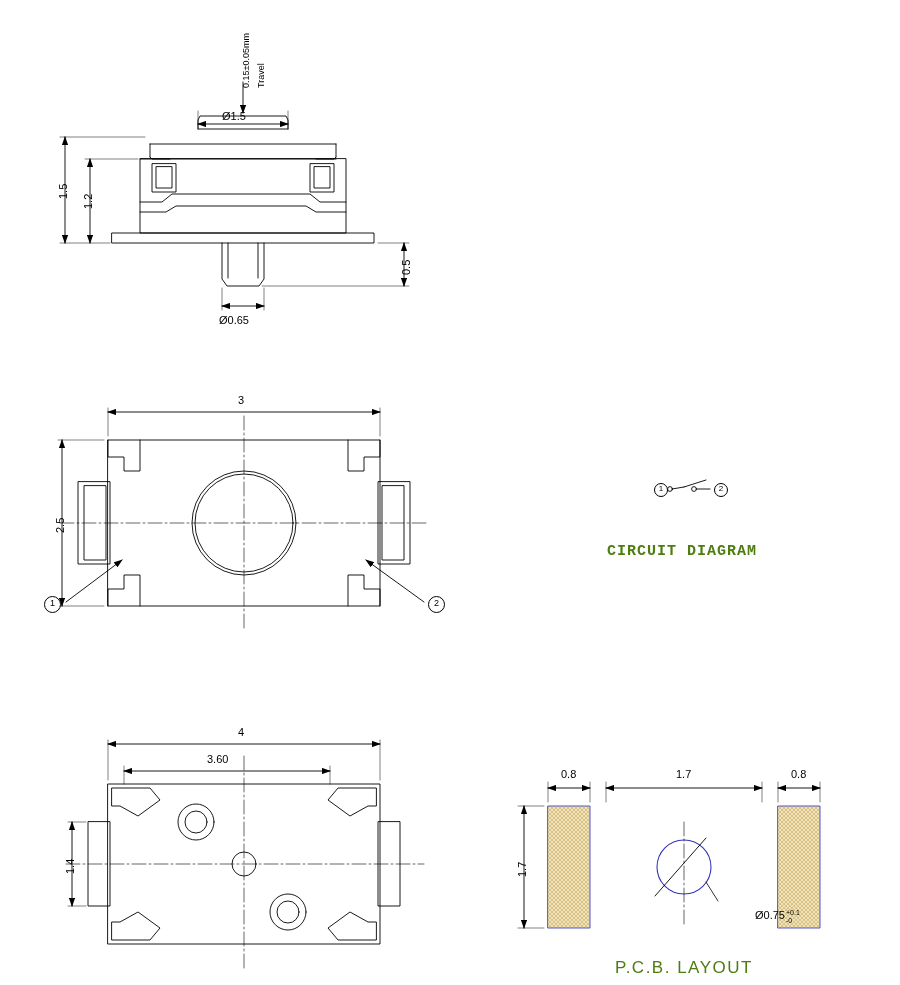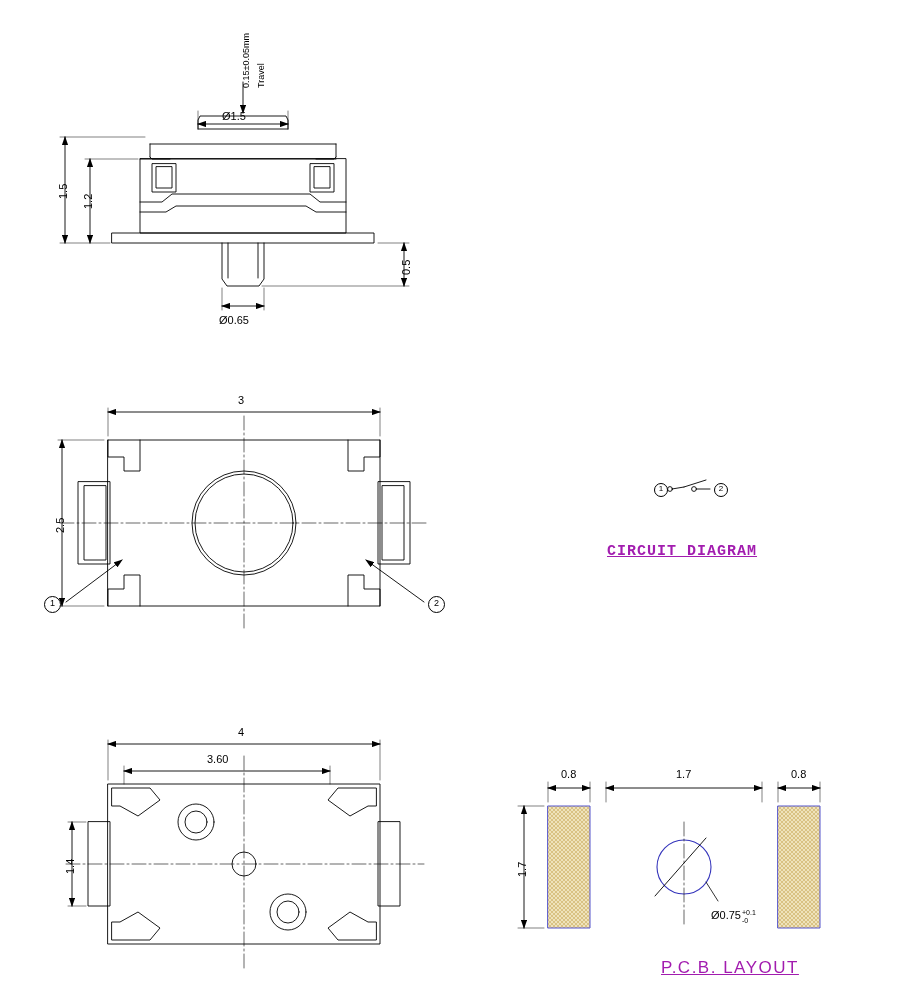--- a/index.html
+++ b/index.html
@@ -38,23 +38,22 @@
   .lbl.small { font-size: 9px; }
   .lbl.vert {
     transform-origin: left top;
     transform: rotate(-90deg);
   }
   .caption {
     position: absolute;
     font-family: "Liberation Sans", sans-serif;
     font-size: 17px;
     letter-spacing: 1.5px;
-    color: #a21caf;
+    color: #4d7c0f;
     white-space: nowrap;
-    text-decoration: underline;
   }
   .caption.mono {
     font-family: "Liberation Mono", monospace;
     font-weight: bold;
     font-size: 15px;
     letter-spacing: 1px;
   }
   .pinnum {
     position: absolute;
     width: 15px;
@@ -277,21 +276,21 @@
   <div class="pinnum tiny" style="left:654px; top:467px;">1</div>
   <div class="pinnum tiny" style="left:714px; top:467px;">2</div>
   <div class="caption mono" style="left:607px; top:527px;">CIRCUIT DIAGRAM</div>
 
   <div class="lbl" style="left:561px; top:752px;">0.8</div>
   <div class="lbl" style="left:676px; top:752px;">1.7</div>
   <div class="lbl" style="left:791px; top:752px;">0.8</div>
   <div class="lbl vert" style="left:516px; top:861px;">1.7</div>
 
   <div class="tolstack" style="left:711px; top:893px;">
-    <span class="lbl" style="position:static;">Ø0.75</span><span style="display:inline-block; vertical-align:middle; line-height:8px; font-size:7px; margin-left:1px;">
+    <span class="lbl" style="position:static;margin-left:44px;">Ø0.75</span><span style="display:inline-block; vertical-align:middle; line-height:8px; font-size:7px; margin-left:1px;">
       <span style="display:block;">+0.1</span>
       <span style="display:block;">-0</span>
     </span>
   </div>
 
-  <div class="caption" style="left:615px; top:942px;margin-left:46px;">P.C.B. LAYOUT</div>
+  <div class="caption" style="left:615px; top:942px;">P.C.B. LAYOUT</div>
 
 </div>
 
 </body></html>

